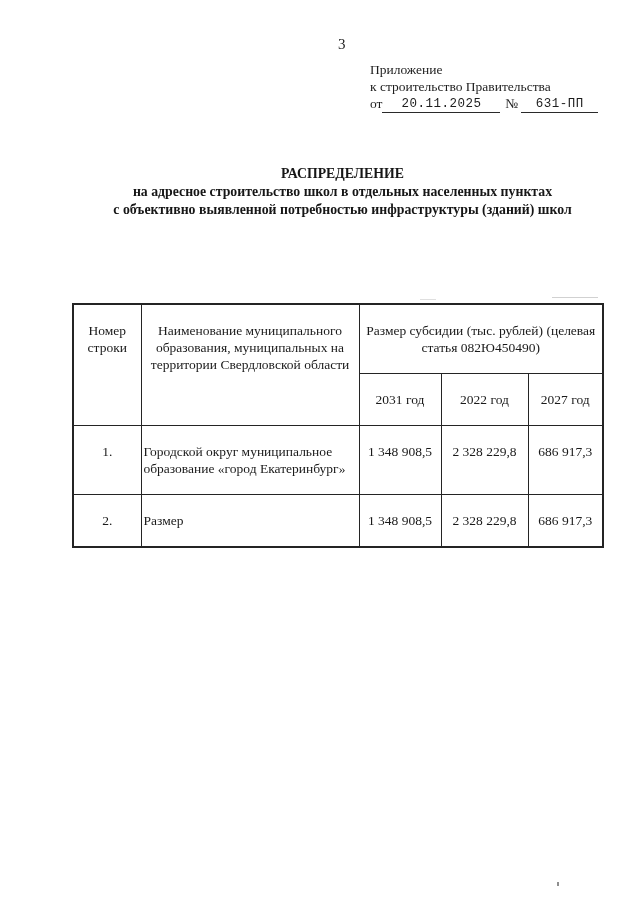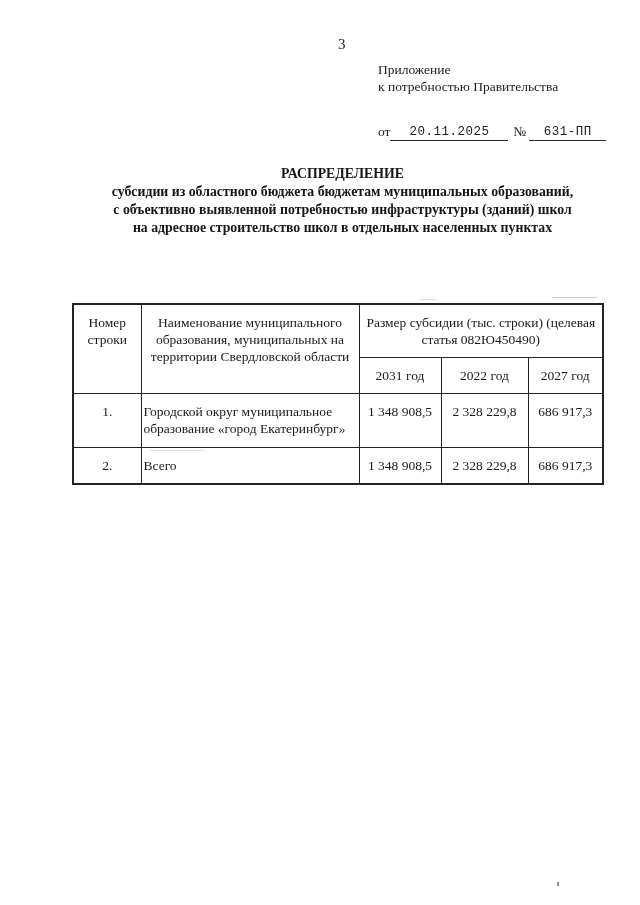--- a/index.html
+++ b/index.html
@@ -17,28 +17,28 @@
     overflow: hidden;
   }
   .page-number {
     position: absolute;
     left: 338px;
     top: 36px;
     font-size: 15px;
   }
   .appendix {
     position: absolute;
-    left: 378px;
+    left: 370px;
     top: 61px;
     font-size: 13.5px;
     line-height: 17.2px;
     white-space: nowrap;
   }
   .appendix .line { height: 17.2px; }
-  .date-line { height: 18px; margin-top: 28px; }
+  .date-line { height: 18px; }
   .blank {
     display: inline-block;
     border-bottom: 1px solid #2a2a2a;
     text-align: center;
     font-family: "Liberation Mono", monospace;
     font-size: 12.5px;
     letter-spacing: 0.5px;
     height: 16px;
     vertical-align: bottom;
   }
@@ -67,21 +67,21 @@
     table-layout: fixed;
     width: 530px;
     font-size: 13.5px;
     line-height: 17px;
     color: #1a1a1a;
     border: 2px solid #242424;
   }
   table.doc-table td {
     border: 1px solid #242424;
     vertical-align: top;
-    padding: 9px 2px;
+    padding: 17px 2px;
     overflow: hidden;
   }
   td.c-center { text-align: center; }
   td.c-name   { text-align: left; padding-left: 4px; padding-right: 4px; margin-left: 46px; }
   tr.r-h1 { height: 34px; }
   tr.r-h2 { height: 34px; }
   tr.r-d1 { height: 54px; }
   tr.r-d2 { height: 17px; }
 
   .artifact {
@@ -96,60 +96,59 @@
 </style>
 </head>
 <body>
 
 <div class="page">
 
   <div class="page-number">3</div>
 
   <div class="appendix">
     <div class="line">Приложение</div>
-    <div class="line">к потребностью Правительства</div>
+    <div class="line">к строительство Правительства</div>
     <div class="date-line"><span>от</span><span class="blank blank-date">20.11.2025</span><span class="nsign">№</span><span class="blank blank-num">631-ПП</span></div>
   </div>
 
   <div class="doc-title">
     <div class="t-head">РАСПРЕДЕЛЕНИЕ</div>
-    <div>субсидии из областного бюджета бюджетам муниципальных образований,</div>
+    <div>на адресное строительство школ в отдельных населенных пунктах</div>
     <div>с объективно выявленной потребностью инфраструктуры (зданий) школ</div>
-    <div>на адресное строительство школ в отдельных населенных пунктах</div>
   </div>
 
   <table class="doc-table">
     <colgroup>
       <col style="width:68px">
       <col style="width:218px">
       <col style="width:82px">
       <col style="width:87px">
       <col style="width:75px">
     </colgroup>
     <tbody>
         <tr class="r-h1">
       <td rowspan="2" class="c-center">Номер строки</td>
       <td rowspan="2" class="c-center">Наименование муниципального образования, муниципальных на территории Свердловской области</td>
-      <td colspan="3" class="c-center">Размер субсидии (тыс. строки) (целевая статья 082Ю450490)</td>
+      <td colspan="3" class="c-center">Размер субсидии (тыс. рублей) (целевая статья 082Ю450490)</td>
     </tr>
     <tr class="r-h2">
       <td class="c-center">2031 год</td>
       <td class="c-center">2022 год</td>
       <td class="c-center">2027 год</td>
     </tr>
     <tr class="r-d1">
       <td class="c-center">1.</td>
       <td class="c-name">Городской округ муниципальное образование «город Екатеринбург»</td>
       <td class="c-center">1 348 908,5</td>
       <td class="c-center">2 328 229,8</td>
       <td class="c-center">686 917,3</td>
     </tr>
     <tr class="r-d2">
       <td class="c-center">2.</td>
-      <td class="c-name">Всего</td>
+      <td class="c-name">Размер</td>
       <td class="c-center">1 348 908,5</td>
       <td class="c-center">2 328 229,8</td>
       <td class="c-center">686 917,3</td>
     </tr>
   </tbody>
     </table>
 
   <div class="artifact a-top-right"></div>
   <div class="artifact a-top-mid"></div>
   <div class="artifact a-bottom"></div>

